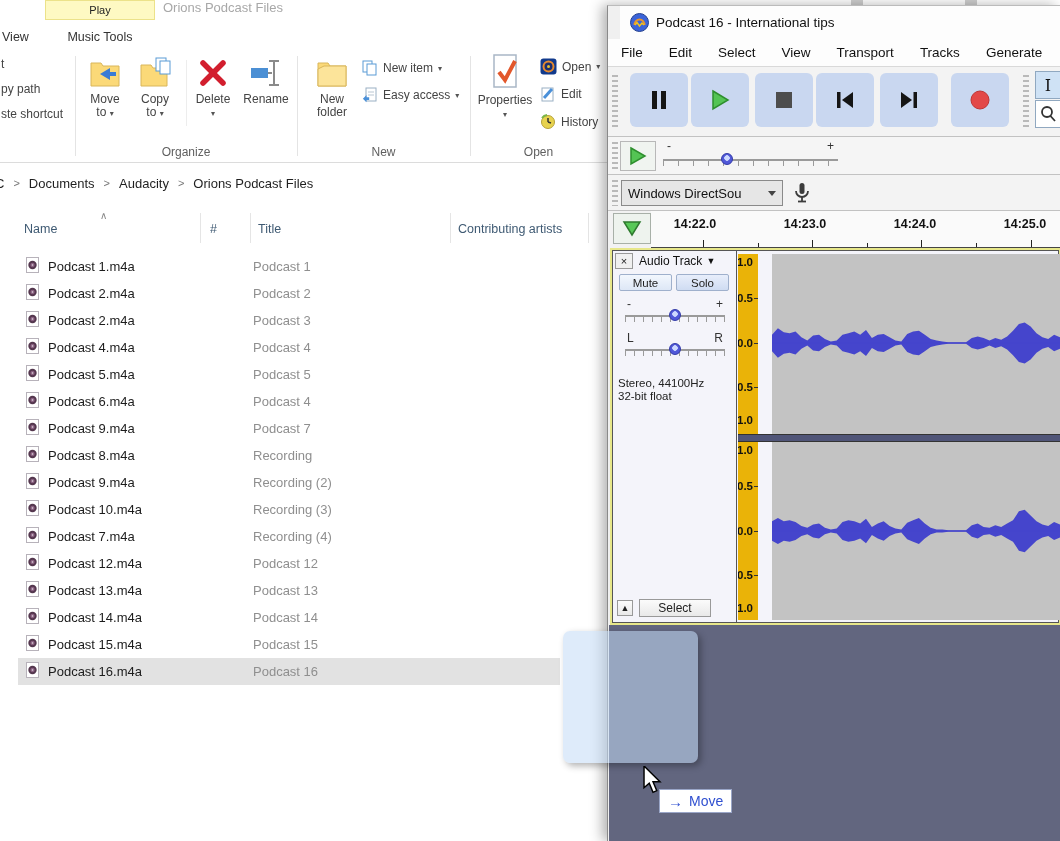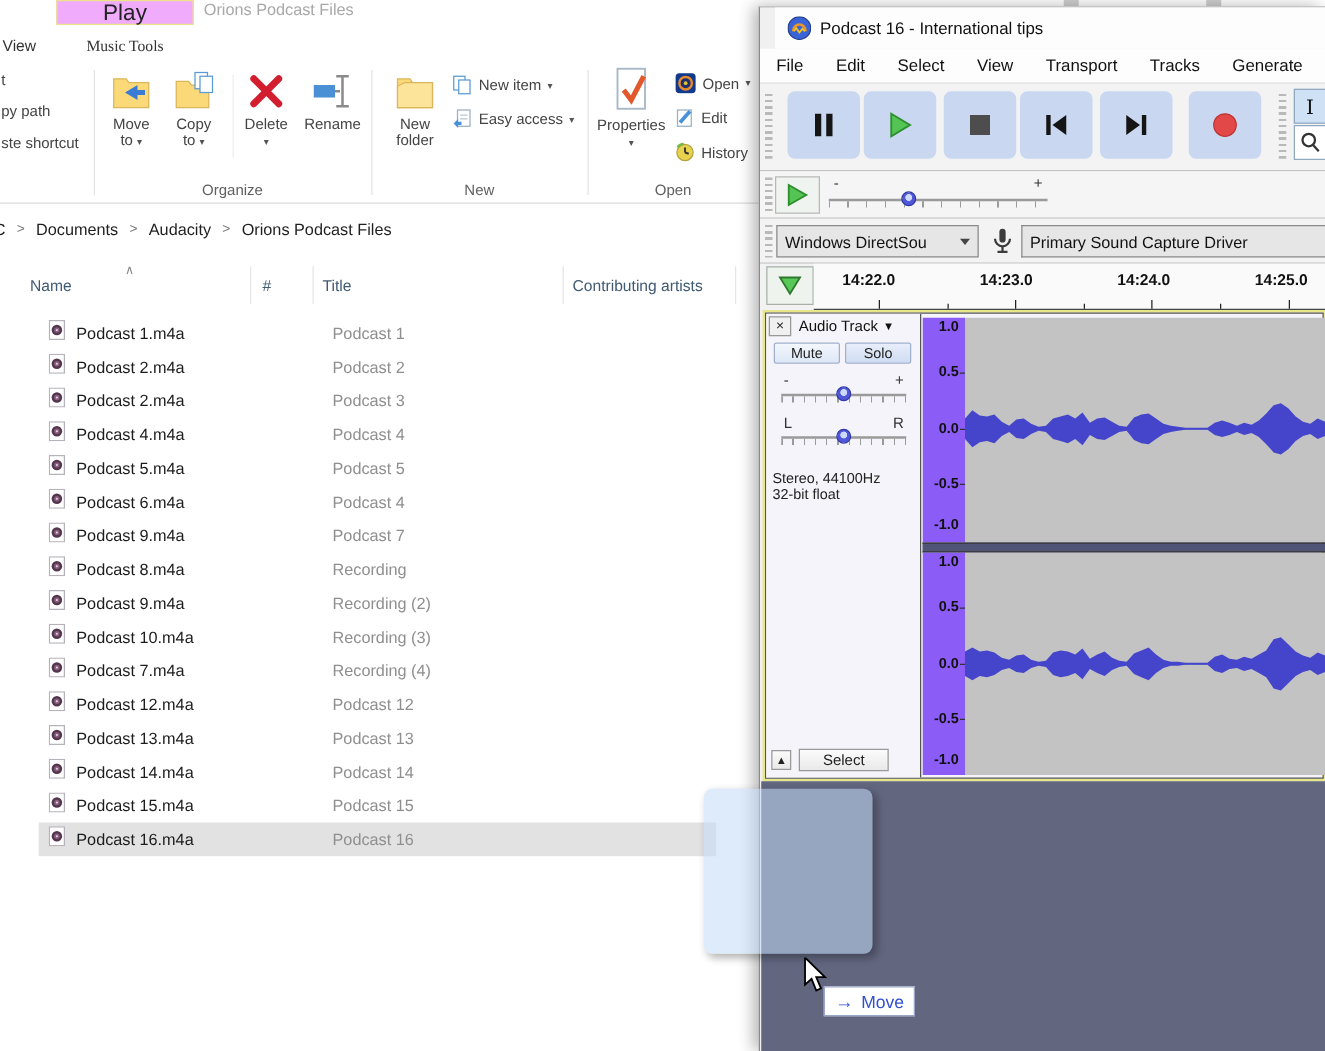--- a/index.html
+++ b/index.html
@@ -2,40 +2,40 @@
 <html><head>
 <meta charset="utf-8">
 <style>
   * { margin:0; padding:0; box-sizing:border-box; }
   body { font-family:"Liberation Sans", sans-serif; background:#fff; }
   #screen { position:relative; width:1060px; height:841px; overflow:hidden; background:#fff; }
   .abs { position:absolute; }
 
   
   #explorer { position:absolute; left:0; top:0; width:607px; height:841px; background:#fff; }
-  .play-tab { left:45px; top:0; width:110px; height:20px; background:#f0abfc; border:1px solid #ece28a;
-              font-size:18px; color:#222; text-align:center; line-height:19px; }
+  .play-tab { left:45px; top:0; width:110px; height:20px; background:#fef9c3; border:1px solid #ece28a;
+              font-size:11px; color:#222; text-align:center; line-height:19px; }
   .win-title { left:163px; top:0; font-size:13px; color:#a8a8a8; white-space:nowrap; }
   .tab { font-size:12.5px; color:#333; }
   .ribbon { left:0; top:50px; width:607px; height:113px; background:#fff; border-bottom:1px solid #dcdcdc; }
   .rib-sep { position:absolute; top:6px; width:1px; height:100px; background:#e4e4e4; }
   .clip-frag { position:absolute; font-size:12px; color:#444; white-space:nowrap; }
   .bigbtn { position:absolute; width:60px; text-align:center; font-size:12px; color:#444; }
   .bigbtn .lbl { line-height:13px; }
   .caret { font-size:8px; color:#555; }
   .smallrow { position:absolute; font-size:12px; color:#444; white-space:nowrap; display:flex; align-items:center; gap:5px; }
   .grp-label { position:absolute; top:95px; width:100%; text-align:center; font-size:12px; color:#5f5f5f; }
   .breadcrumb { left:0; top:163px; width:607px; height:40px; display:flex; align-items:center;
                 font-size:13px; color:#1f1f1f; overflow:hidden; }
   .crumb { white-space:nowrap; }
   .crumb-sep { color:#777; font-size:11px; padding:0 9px; }
   .listhead { left:0; top:205px; width:607px; height:45px; font-size:12.5px; color:#3f5a73; }
   .col-div { position:absolute; top:8px; width:1px; height:30px; background:#e5e5e5; }
   .filelist { left:0; top:253px; width:607px; }
-  .frow { position:relative; height:27px; display:flex; align-items:center;margin-left:13px; }
+  .frow { position:relative; height:27px; display:flex; align-items:center; }
   .frow.selected::before { content:""; position:absolute; left:18px; top:0; width:542px; height:27px; background:#e2e2e2; z-index:0; }
   .frow > * { position:relative; z-index:1; }
   .fic { margin-left:26px; width:13px; }
   .fname { margin-left:9px; width:205px; font-size:13px; color:#1c1c1c; }
   .ftitle { margin-left:0; font-size:13px; color:#8f8f8f; }
 
   
   #audacity { position:absolute; left:607px; top:5px; width:453px; height:836px; background:#f0f0f0;
               border-left:1px solid #8a8a8a; border-top:1px solid #bbb; box-shadow:-5px 0 12px rgba(0,0,0,0.30); }
   .aud-titlebar { left:0; top:0; width:453px; height:33px; background:#fdfdfd;margin-left:12px; }
@@ -72,21 +72,21 @@
   .tpanel { position:absolute; left:0; top:0; width:124px; height:371px; background:#f4f4fa; border-right:1px solid #555; }
   .thead { position:absolute; left:0; top:0; width:123px; height:20px; display:flex; align-items:center; font-size:12px; color:#111; }
   .xbtn { width:18px; height:16px; margin-left:2px; border:1px solid #999; background:#f0f0f0; text-align:center;
           line-height:14px; font-size:11px; color:#222; }
   .msbtn { position:absolute; top:23px; width:53px; height:17px; font-size:11.5px; color:#222; text-align:center; line-height:16px;
            background:linear-gradient(#f3f7fd,#dde7f6); border:1px solid #9fb0cc; border-radius:2px; }
   .tinfo { position:absolute; left:5px; font-size:11.5px; color:#222; line-height:13px; }
   .selbtn { position:absolute; font-size:12px; color:#222; background:linear-gradient(#fbfbfb,#e9e9e9);
             border:1px solid #999; text-align:center; }
   .chan { position:absolute; left:125px; width:322px; overflow:hidden; }
-  .ch-ruler { position:absolute; left:0; top:0; width:34px; height:100%; background:#8b5cf6;text-decoration:underline; }
+  .ch-ruler { position:absolute; left:0; top:0; width:20px; height:100%; background:#eab308;text-decoration:underline; }
   .ch-label { position:absolute; right:5px; transform:translateY(-50%); font-size:11.5px; font-weight:bold; color:#111; }
   .ch-tick { position:absolute; right:0; height:1px; background:#333; }
   .ch-wave { position:absolute; left:34px; top:0; right:0; height:100%; background:#c3c3c3; }
   .chansep { position:absolute; left:125px; height:8px; background:#505578; border-top:1px solid #333; border-bottom:1px solid #333; }
   .slate { left:1px; top:619px; width:452px; height:217px; background:#62667f; }
   .win-frag { position:absolute; top:0; height:5px; width:12px; background:#cfcfcf; }
 
   
   #ghost { left:563px; top:631px; width:135px; height:132px; border-radius:7px;
            background:rgba(195,218,245,0.55); box-shadow:3px 3px 7px rgba(0,0,0,0.30); z-index:20; }
@@ -96,21 +96,21 @@
 </style>
 </head>
 <body>
 
 <div id="screen">
 
   <div id="explorer">
     <div class="abs play-tab">Play</div>
     <div class="abs win-title">Orions Podcast Files</div>
     <div class="abs tab" style="left:2px; top:30px;">View</div>
-    <div class="abs tab" style="left:48px; top:30px; width:104px; text-align:center;font-family:Liberation Serif, serif;">Music Tools</div>
+    <div class="abs tab" style="left:48px; top:30px; width:104px; text-align:center;">Music Tools</div>
 
     <div class="abs ribbon">
       <div class="clip-frag" style="left:1px; top:7px;">t</div>
       <div class="clip-frag" style="left:1px; top:32px;">py path</div>
       <div class="clip-frag" style="left:1px; top:57px;">ste shortcut</div>
       <div class="rib-sep" style="left:75px;"></div>
       <div class="rib-sep" style="left:186px; top:10px; height:66px; background:#ededed;"></div>
       <div class="rib-sep" style="left:297px;"></div>
       <div class="rib-sep" style="left:470px;"></div>
 
@@ -493,23 +493,20 @@
       <div class="dropdown" style="left:13px; top:5px; width:162px;">
         <span>Windows DirectSou</span>
           <span class="dd-caret"></span>
       </div>
       <svg class="abs" style="left:183px; top:7px;" width="22" height="22" viewBox="0 0 22 22">
         <rect x="8.5" y="1" width="5" height="11" rx="2.5" fill="#3c3c3c"></rect>
         <path d="M5,9 a6,6 0 0 0 12,0" fill="none" stroke="#3c3c3c" stroke-width="1.8"></path>
         <line x1="11" y1="15" x2="11" y2="19" stroke="#3c3c3c" stroke-width="1.8"></line>
         <line x1="7" y1="19.5" x2="15" y2="19.5" stroke="#3c3c3c" stroke-width="1.8"></line>
       </svg>
-      <div class="dropdown" style="left:209px; top:5px; width:244px; border-right:none;">
-        <span>Primary Sound Capture Driver</span>
-      </div>
     </div>
 
     <div class="abs timelineband">
       <div class="tl-btn">
         <svg width="22" height="18" viewBox="0 0 22 18">
             <polygon points="3,2 19,2 11,15" fill="#58c858" stroke="#2f7a2f" stroke-width="1.5"></polygon>
           </svg>
       </div>
       <div class="tl-ruler" id="tlruler">
           <span class="tl-label" style="left: 44px;">14:22.0</span>

